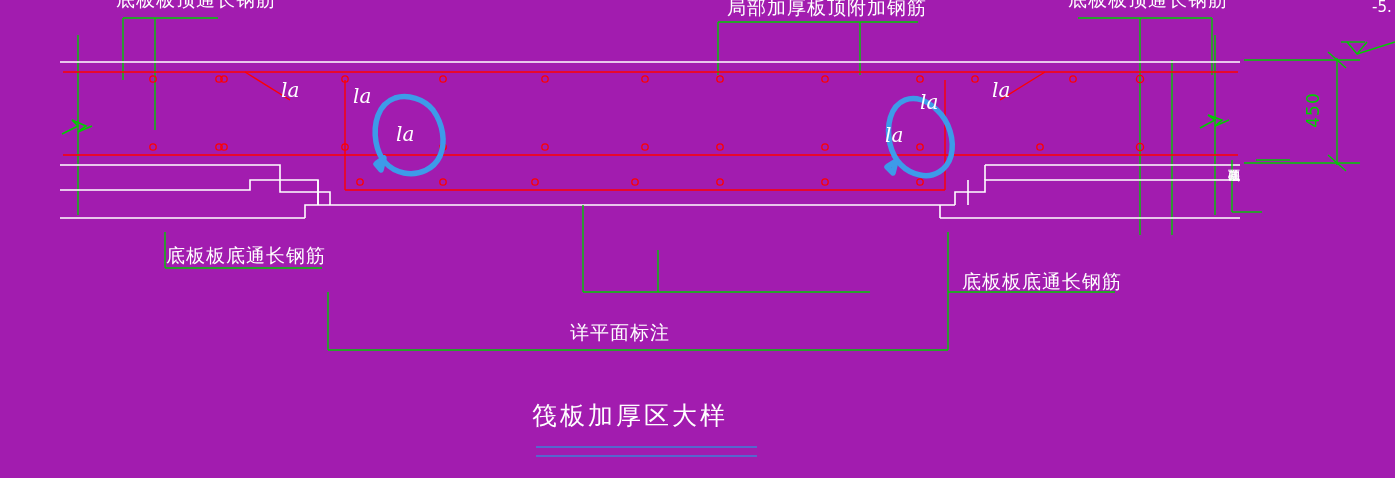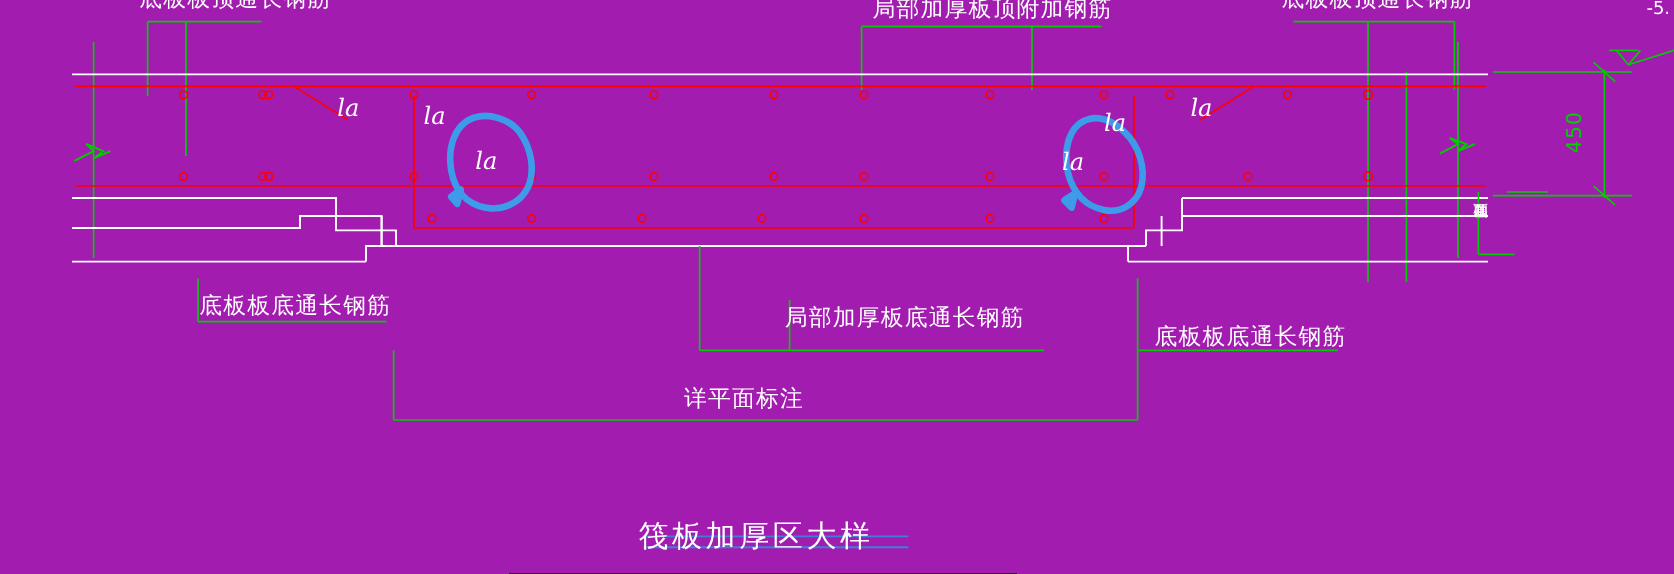--- a/index.html
+++ b/index.html
@@ -199,27 +199,26 @@
   </svg>
 
   <div class="lbl cn" style="left:116px; top:-10px;">底板板顶通长钢筋</div>
 
   <div class="lbl cn" style="left:727px; top:-2px;">局部加厚板顶附加钢筋</div>
 
   <div class="lbl cn" style="left:1068px; top:-10px;">底板板顶通长钢筋</div>
 
   <div class="lbl cn" style="left:166px; top:246px;">底板板底通长钢筋</div>
 
-  <div class="lbl cn" style="left:654px; top:256px;">局部加厚板底通长钢筋</div>
 
   <div class="lbl cn" style="left:962px; top:272px;">底板板底通长钢筋</div>
 
   <div class="lbl cn" style="left:570px; top:323px;">详平面标注</div>
 
-  <div class="lbl cn-title" style="left:532px; top:403px;margin-top:31px;">筏板加厚区大样</div>
+  <div class="lbl cn-title" style="left:532px; top:403px;">筏板加厚区大样</div>
 
   <div class="lbl la" style="left:281px; top:80px;">la</div>
   <div class="lbl la" style="left:353px; top:86px;">la</div>
   <div class="lbl la" style="left:396px; top:124px;">la</div>
   <div class="lbl la" style="left:920px; top:92px;">la</div>
   <div class="lbl la" style="left:885px; top:125px;">la</div>
   <div class="lbl la" style="left:992px; top:80px;">la</div>
 
   <div class="dim-num" style="left:1295px; top:100px; transform:rotate(-90deg); transform-origin:center center;">450</div>
 

